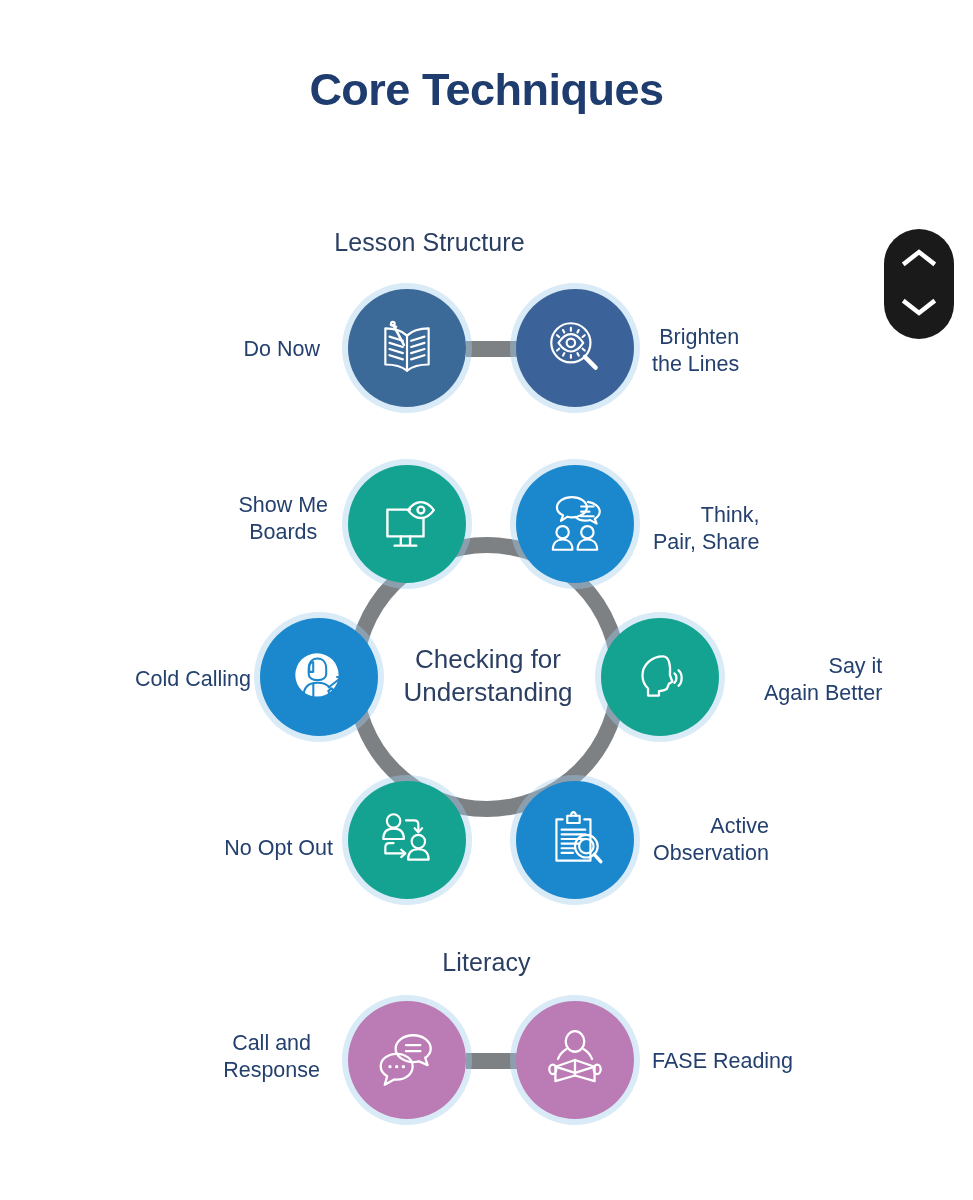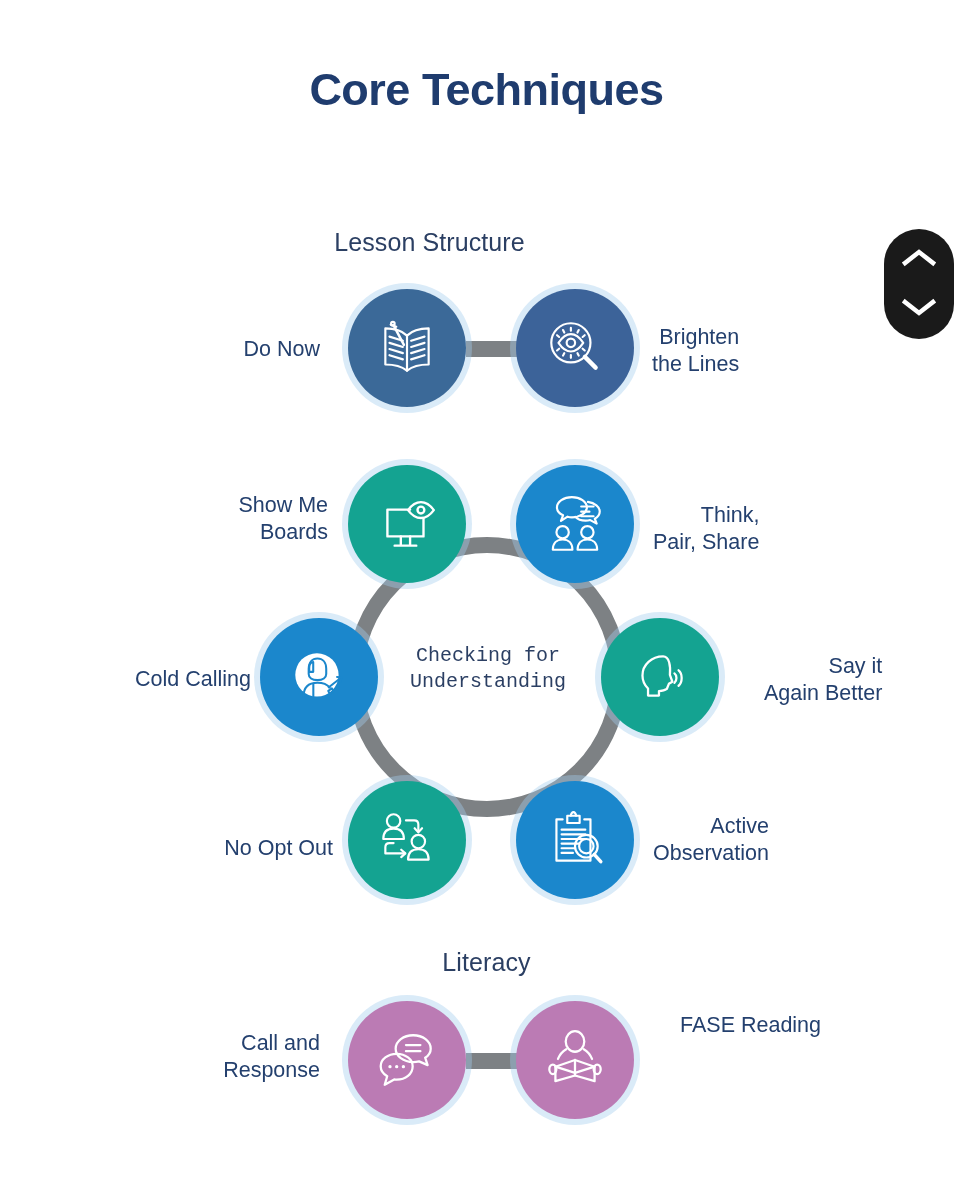--- a/index.html
+++ b/index.html
@@ -65,21 +65,21 @@
   
   .node-label {
     position: absolute;
     font-size: 21.5px;
     line-height: 1.26;
     color: #24406e;
     z-index: 6;
     white-space: pre-line;
   }
   .node-label.right { text-align: right; }
-  .node-label.left  { text-align: right; }
+  .node-label.left  { text-align: center; }
 
   
   .connector {
     position: absolute;
     background: #7d8184;
     height: 16px;
     z-index: 1;
   }
 
   
@@ -89,26 +89,25 @@
     top: 487px;
     z-index: 2;
   }
 
   .center-label {
     position: absolute;
     left: 370px;
     top: 643px;
     width: 236px;
     text-align: center;
-    font-size: 20px;
+    font-size: 26px;
     line-height: 1.28;
     color: #2b3f63;
     white-space: pre-line;
     z-index: 3;
-    font-family: Liberation Mono, monospace;
   }
 
   
   #scroll-widget {
     position: absolute;
     left: 884px;
     top: 229px;
     width: 70px;
     height: 110px;
     background: #1a1a1a;
@@ -288,21 +287,21 @@
         <path d="M23.5 21.5 C20 23.5 17 27 15.5 31"></path>
         <path d="M40.5 21.5 C44 23.5 47 27 48.5 31"></path>
         <path d="M32 32 L13 38.5 L13 52.5 L32 47 L51 52.5 L51 38.5 Z"></path>
         <path d="M32 32 L32 47"></path>
         <path d="M13 38.5 L32 44.5 L51 38.5"></path>
         <ellipse cx="10.5" cy="41" rx="3.4" ry="4.6"></ellipse>
         <ellipse cx="53.5" cy="41" rx="3.4" ry="4.6"></ellipse>
       </svg>
     </span>
   </div>
-  <div class="node-label right" style="left:652px; top:1012px;margin-left:28px;">FASE Reading</div>
+  <div class="node-label right" style="left:652px; top:1048px;">FASE Reading</div>
 
   <div id="scroll-widget">
     <span class="chev">
       <svg width="40" height="24" viewBox="0 0 40 24" fill="none" stroke="#ffffff" stroke-width="4.5" stroke-linecap="square" stroke-linejoin="miter">
         <path d="M6 17 L20 6 L34 17"></path>
       </svg>
     </span>
     <span class="chev">
       <svg width="40" height="24" viewBox="0 0 40 24" fill="none" stroke="#ffffff" stroke-width="4.5" stroke-linecap="square" stroke-linejoin="miter">
         <path d="M6 7 L20 18 L34 7"></path>

